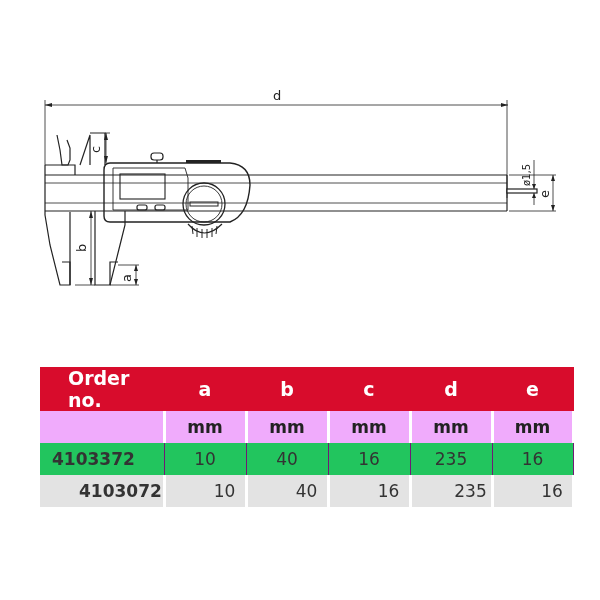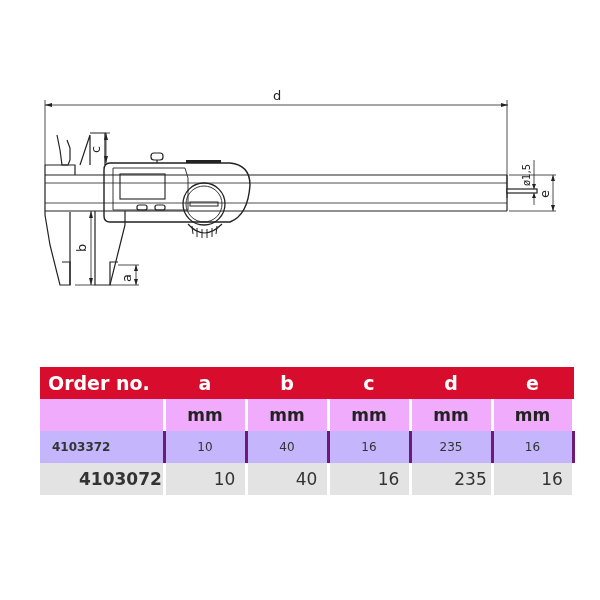--- a/index.html
+++ b/index.html
@@ -3,23 +3,23 @@
 <meta charset="utf-8">
 <style>
   html,body{margin:0;padding:0;background:#ffffff;}
   body{width:600px;height:600px;position:relative;overflow:hidden;font-family:"DejaVu Sans",sans-serif;}
   #drawing{position:absolute;left:0;top:0;width:600px;height:320px;}
   .dimlbl{font-family:"DejaVu Sans",sans-serif;font-size:13px;fill:#222;}
   .smlbl{font-family:"DejaVu Sans",sans-serif;font-size:10px;fill:#222;}
   table.spec{position:absolute;left:40px;top:367px;width:533px;border-collapse:collapse;table-layout:fixed;}
   table.spec td, table.spec th{height:32px;padding:0;text-align:center;font-family:"DejaVu Sans",sans-serif;}
   table.spec tr.hdr th{background:#d80c2c;color:#fff;font-weight:bold;font-size:19px;border-right:2px solid #d80c2c;}
-  table.spec tr.hdr th.first{text-align:left;padding-left:8px;}
+  table.spec tr.hdr th.first{text-align:left;padding-left:28px;}
   table.spec tr.units td{background:#f0abfc;font-weight:bold;font-size:17px;color:#222;border-right:3px solid #fff;}
-  table.spec tr.r1 td{background:#c4b5fd;font-size:12px;color:#333;border-right:3px solid #701a75;}
+  table.spec tr.r1 td{background:#22c55e;font-size:17px;color:#333;border-right:1px solid #701a75;}
   table.spec tr.r2 td{background:#e3e3e3;font-size:17px;color:#333;border-right:3px solid #fff;padding-left:39px;}
   table.spec td.order{text-align:left;padding-left:12px;font-weight:bold;color:#222;}
   table.spec td:last-child, table.spec th:last-child{border-right:none;}
 </style>
 </head>
 <body>
 
 <svg id="drawing" viewBox="0 0 600 320" xmlns="http://www.w3.org/2000/svg">
   <g fill="none" stroke="#222" stroke-width="1.2">
 

